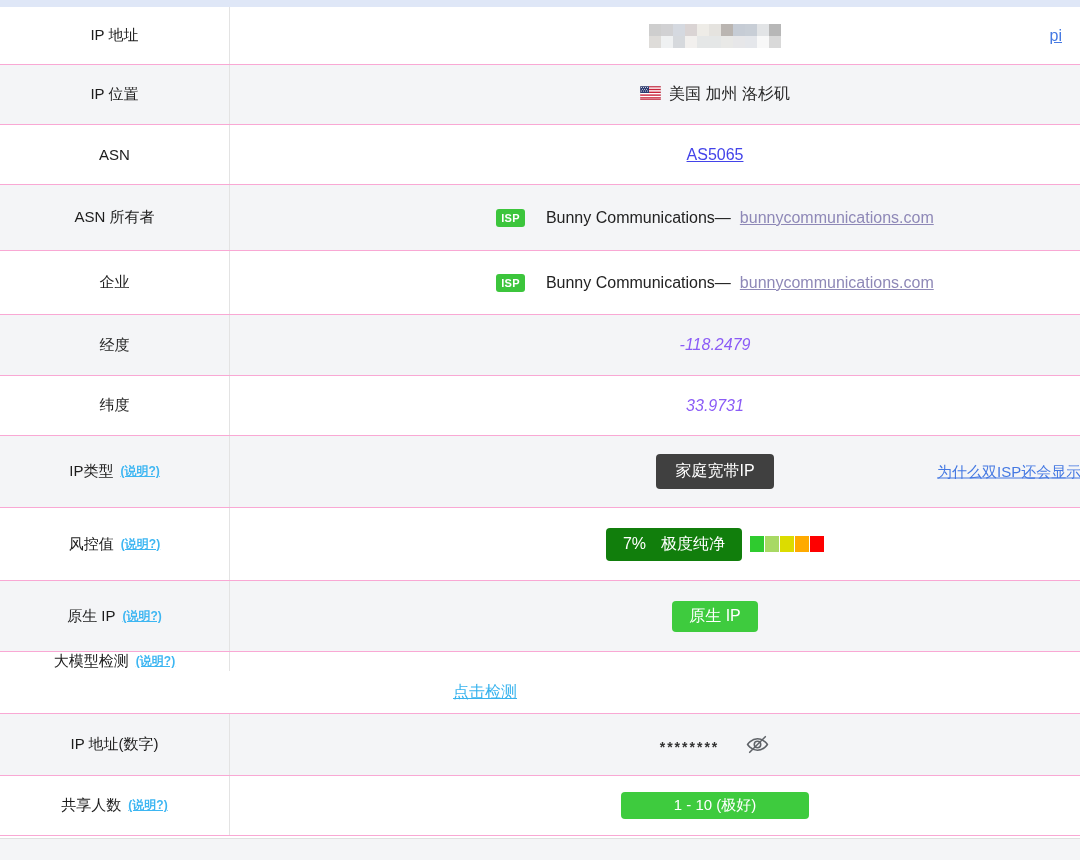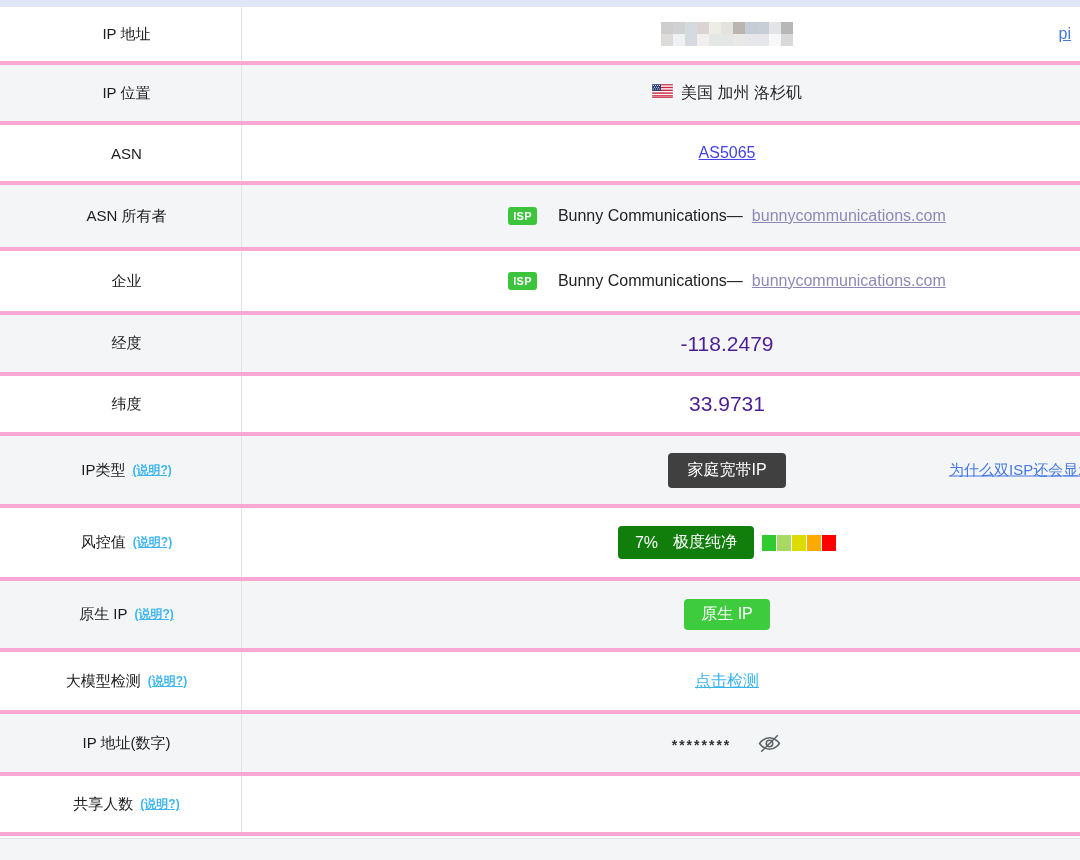--- a/index.html
+++ b/index.html
@@ -1,42 +1,42 @@
 <!DOCTYPE html>
 <html><head>
 <meta charset="utf-8">
 <style>
   * { margin:0; padding:0; box-sizing:border-box; }
   html,body { width:1080px; height:860px; overflow:hidden; background:#fff;
               font-family:"Liberation Sans","DejaVu Sans",sans-serif; }
   .page { position:relative; width:1080px; height:860px; background:#fff; }
   .topbar { height:7px; width:100%; }
   .table { width:100%; }
-  .row { position:relative; display:flex; width:100%; border-bottom:4px solid #f9a8d4; overflow:hidden;padding-left:12px; }
+  .row { position:relative; display:flex; width:100%; border-bottom:1px solid #f9a8d4; overflow:hidden; }
   .row.alt { background:#f4f5f7; }
   .row:nth-child(1){height:58px;} .row:nth-child(2){height:60px;}
   .row:nth-child(3){height:60px;} .row:nth-child(4){height:66px;}
   .row:nth-child(5){height:64px;} .row:nth-child(6){height:61px;}
   .row:nth-child(7){height:60px;justify-content:center;} .row:nth-child(8){height:72px;}
   .row:nth-child(9){height:73px;} .row:nth-child(10){height:71px;}
-  .row:nth-child(11){height:62px;} .row:nth-child(12){height:62px;}
+  .row:nth-child(11){height:62px;flex-direction:column;} .row:nth-child(12){height:62px;}
   .row:nth-child(13){height:60px;}
   .lbl { width:230px; min-width:230px; display:flex; align-items:center; justify-content:center;
          gap:7px; border-right:1px solid #e3e3e3; font-size:15px; color:#1c1c1c; }
   .help { font-size:12px; color:#3db6f2; text-decoration:underline; cursor:pointer;font-weight:bold; }
   .val { position:relative; flex:1; }
   .vc  { position:absolute; left:0; top:0; bottom:0; width:970px;
          display:flex; align-items:center; justify-content:center; }
-  .value-text { font-size:21px; color:#4c1d95; }
+  .value-text { font-size:16px; color:#8b5cf6;font-style:italic; }
   .link-asn { font-size:16px; color:#4343e9; text-decoration:underline; cursor:pointer; }
   .link-domain { font-size:16px; color:#8e88b7; text-decoration:underline; cursor:pointer; }
   .link-action { font-size:16px; color:#38b3ee; text-decoration:underline; cursor:pointer; }
   .right-link { position:absolute; top:50%; transform:translateY(-50%); white-space:nowrap;
                 font-size:15px; color:#4579e2; text-decoration:underline; cursor:pointer; }
-  .right-link.r1 { right:9px; font-size:16px; }
+  .right-link.r1 { right:18px; font-size:16px; }
   .right-link.r8 { left:707px; }
   .mosaic { display:flex; flex-direction:column; }
   .mosaic-row { display:flex; }
   .mosaic-cell { width:12px; height:12px; }
   .flagline { display:flex; align-items:center; gap:8px; font-size:16px; color:#262626; }
   .ispline { display:flex; align-items:center; gap:9px; }
   .isp-badge { color:#fff; font-size:11px; font-weight:bold; padding:3px 5px;
                border-radius:3px; letter-spacing:.3px; }
   .isp-name { font-size:16px; color:#222;margin-left:12px; }
   .btn { display:inline-flex; align-items:center; justify-content:center; color:#fff;
@@ -283,18 +283,23 @@
           </div>
         </div>
       </div>
     </div>
 
     <div class="row">
       <div class="lbl">
         <span>共享人数</span>
         <a class="help">(说明?)</a>
       </div>
+      <div class="val">
+        <div class="vc">
+            <button class="btn btn-wide" style="background: rgb(62, 203, 62);">1 - 10 (极好)</button>
+          </div>
+      </div>
     </div>
 
   </div>
 
   <div class="footer-strip"></div>
 </div>
 
 </body></html>

